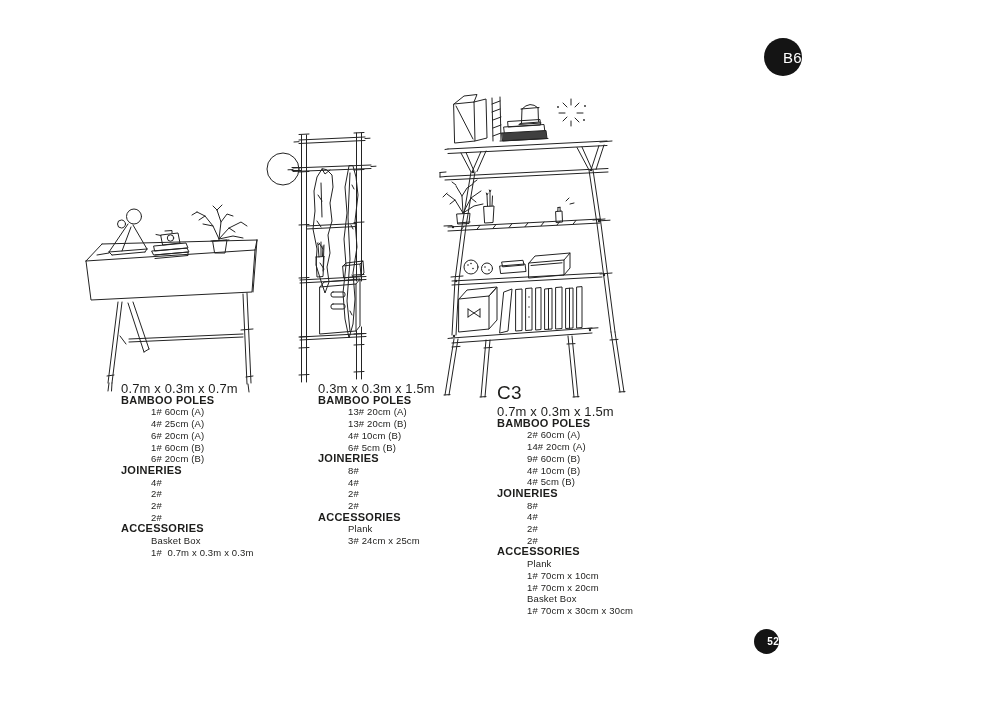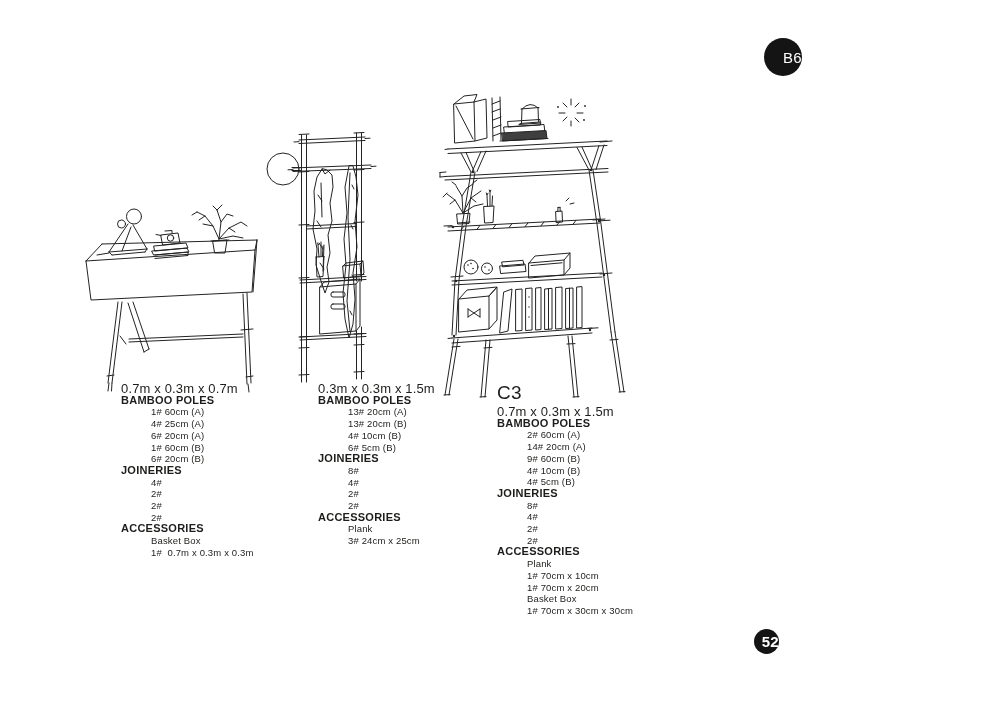--- a/index.html
+++ b/index.html
@@ -1,21 +1,21 @@
 <!DOCTYPE html>
 <html><head>
 <meta charset="utf-8">
 <style>
   html,body{margin:0;padding:0;background:#e9e9e9;}
   .page{position:relative;width:1000px;height:707px;background:#ffffff;
         font-family:"Liberation Sans",sans-serif;color:#1d1d1b;overflow:hidden;margin:0 auto;}
   .badge{position:absolute;border-radius:50%;background:#141414;color:#ffffff;
          display:flex;align-items:center;justify-content:flex-end;letter-spacing:.3px;}
   .badge-top{left:764px;top:38px;width:38px;height:38px;font-size:15px;font-weight:400;}
-  .badge-bottom{left:754px;top:629px;width:25px;height:25px;font-size:15px;font-weight:700;}
+  .badge-bottom{left:754px;top:629px;width:25px;height:25px;font-size:10px;font-weight:700;}
   svg.illus{position:absolute;overflow:visible;}
   svg.illus path, svg.illus circle, svg.illus rect, svg.illus line
     {fill:none;stroke:#232323;stroke-width:1;stroke-linecap:round;stroke-linejoin:round;}
   svg.illus .fill-dark{fill:#3f3f3f;stroke:#232323;}
   svg.illus .dot{fill:#232323;stroke:none;}
   .spec-col{position:absolute;top:383px;width:192px;}
   .spec-title{font-size:19px;line-height:20px;margin-bottom:3px;letter-spacing:.4px;}
   .spec-dims{font-size:13px;line-height:11.7px;letter-spacing:.15px;}
   .spec-heading{font-weight:700;font-size:11px;line-height:11.7px;letter-spacing:.25px;}
   .spec-item{font-size:9.5px;line-height:11.7px;letter-spacing:.15px;white-space:pre;margin-left:30px;}

